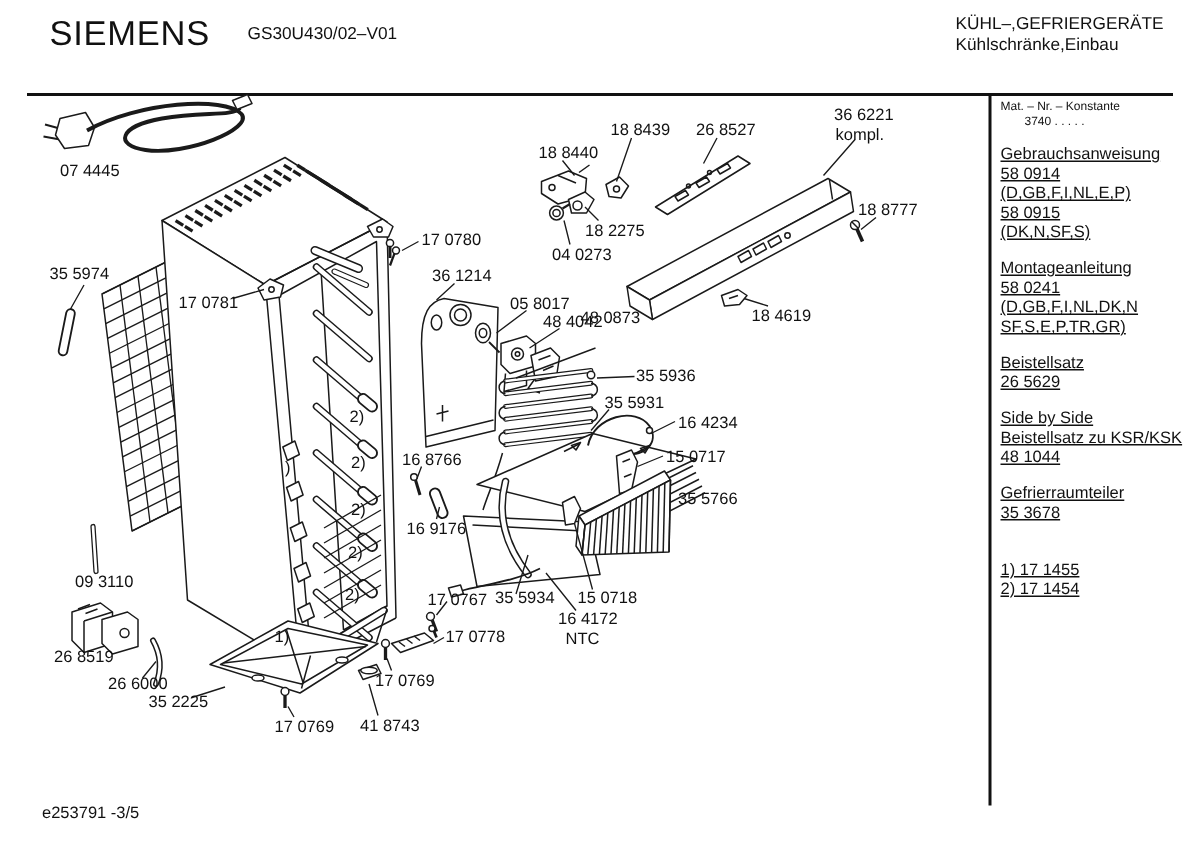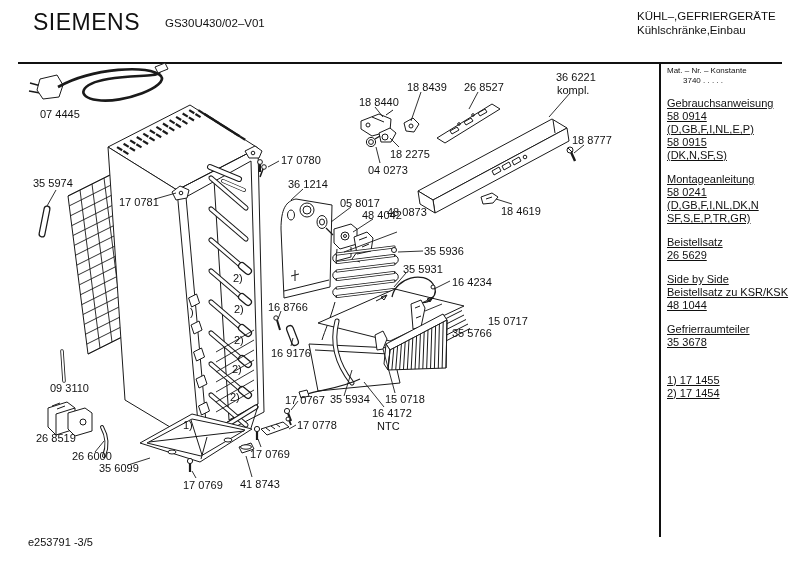--- a/index.html
+++ b/index.html
@@ -394,34 +394,34 @@
     <div class="plabel" style="left: 390px; top: 148px;">18 2275</div>
     <div class="plabel" style="left: 368px; top: 164px;">04 0273</div>
     <div class="plabel" style="left: 572px; top: 134px;">18 8777</div>
     <div class="plabel" style="left: 501px; top: 205px;">18 4619</div>
     <div class="plabel" style="left: 340px; top: 197px;">05 8017</div>
     <div class="plabel" style="left: 362px; top: 209px;">48 4042</div>
     <div class="plabel" style="left: 387px; top: 206px;">48 0873</div>
     <div class="plabel" style="left: 424px; top: 245px;">35 5936</div>
     <div class="plabel" style="left: 403px; top: 263px;">35 5931</div>
     <div class="plabel" style="left: 452px; top: 276px;">16 4234</div>
-    <div class="plabel" style="left: 444px; top: 315px; margin-left: 44px;">15 0717</div>
+    <div class="plabel" style="left: 444px; top: 299px;">15 0717</div>
     <div class="plabel" style="left: 268px; top: 301px;">16 8766</div>
     <div class="plabel" style="left: 452px; top: 327px;">35 5766</div>
     <div class="plabel" style="left: 271px; top: 347px;">16 9176</div>
     <div class="plabel" style="left: 285px; top: 394px;">17 0767</div>
     <div class="plabel" style="left: 330px; top: 393px;">35 5934</div>
     <div class="plabel" style="left: 385px; top: 393px;">15 0718</div>
     <div class="plabel" style="left: 372px; top: 407px;">16 4172</div>
     <div class="plabel" style="left: 377px; top: 420px;">NTC</div>
     <div class="plabel" style="left: 297px; top: 419px;">17 0778</div>
     <div class="plabel" style="left: 50px; top: 382px;">09 3110</div>
     <div class="plabel" style="left: 36px; top: 432px;">26 8519</div>
     <div class="plabel" style="left: 72px; top: 450px;">26 6000</div>
-    <div class="plabel" style="left: 99px; top: 462px;">35 6099</div>
+    <div class="plabel" style="left: 99px; top: 462px;">35 2225</div>
     <div class="plabel" style="left: 183px; top: 479px;">17 0769</div>
     <div class="plabel" style="left: 240px; top: 478px;">41 8743</div>
     <div class="plabel" style="left: 250px; top: 448px;">17 0769</div>
     <div class="plabel" style="left: 233px; top: 272px;">2)</div>
     <div class="plabel" style="left: 234px; top: 303px;">2)</div>
     <div class="plabel" style="left: 234px; top: 334px;">2)</div>
     <div class="plabel" style="left: 232px; top: 363px;">2)</div>
     <div class="plabel" style="left: 230px; top: 391px;">2)</div>
     <div class="plabel" style="left: 183px; top: 419px;">1)</div>
     <div class="plabel" style="left: 190px; top: 306px;">)</div>

